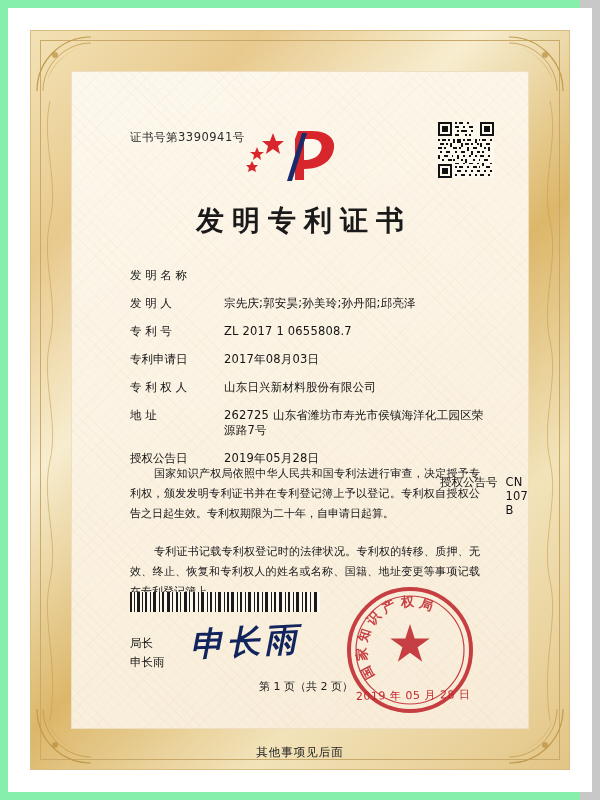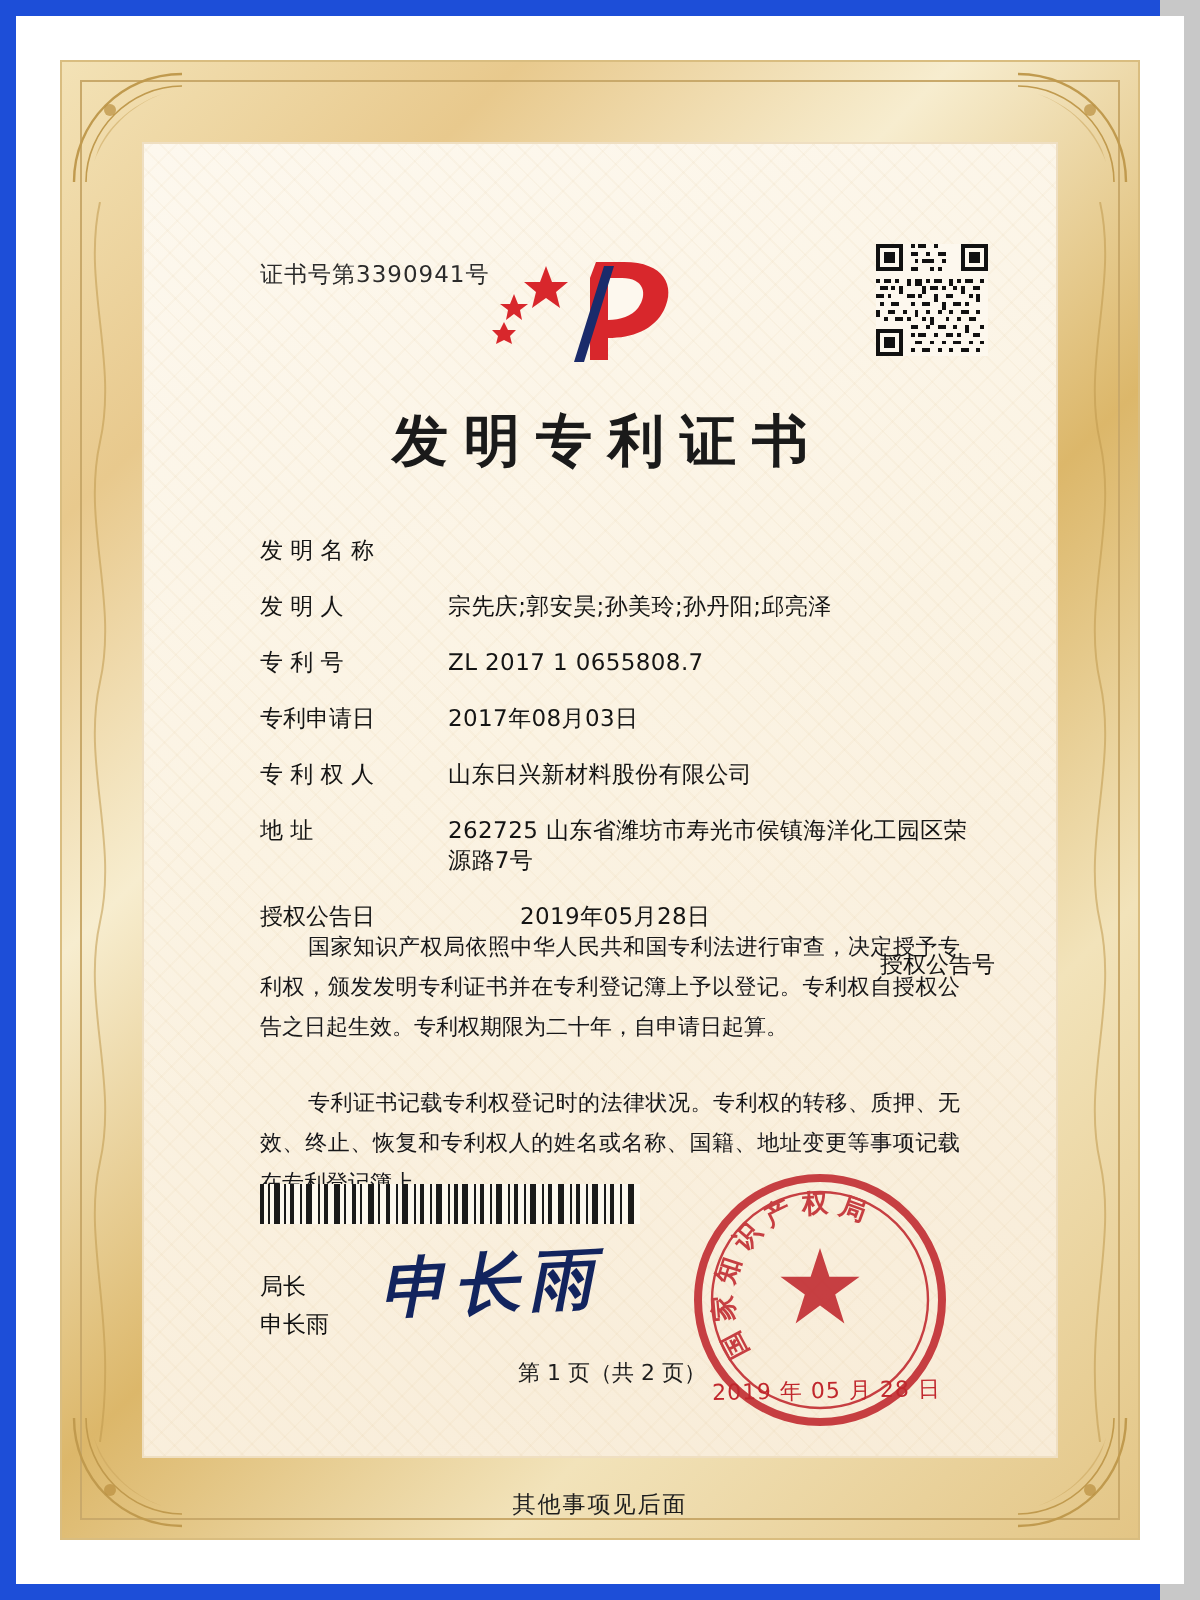--- a/index.html
+++ b/index.html
@@ -11,21 +11,21 @@
     width: 600px;
     height: 800px;
     font-family: "Liberation Sans", sans-serif;
     overflow: hidden;
   }
 
   .page {
     position: relative;
     width: 580px;
     height: 800px;
-    background: #1d4ed8;
+    background: #86efac;
     box-sizing: border-box;
   }
 
   
   .paper {
     position: absolute;
     left: 8px;
     top: 8px;
     width: 584px;
     height: 784px;
@@ -163,21 +163,21 @@
     display: flex;
     justify-content: space-between;
     letter-spacing: 0px;
   }
   .val {
     flex: 1;
     padding-left: 8px;
     letter-spacing: .2px;
   }
   .row-split { display: flex; }
-  .row-split .half { display: flex; align-items: baseline; gap: 36px; }
+  .row-split .half { display: flex; align-items: baseline; }
   .row-split .half.first { width: 310px; flex: 0 0 310px; }
   .row-split .half.second .lbl2 {
     flex: 0 0 auto;
     letter-spacing: 0;
     margin-top: 24px;
   }
   .row-split .half.second .val { padding-left: 8px; }
 
   .para {
     position: absolute;

